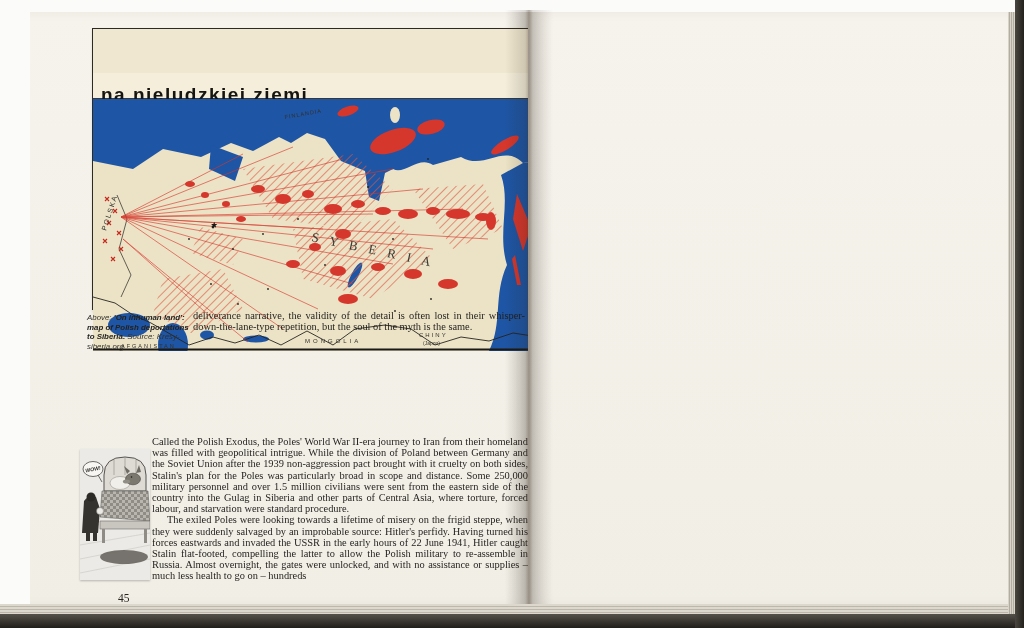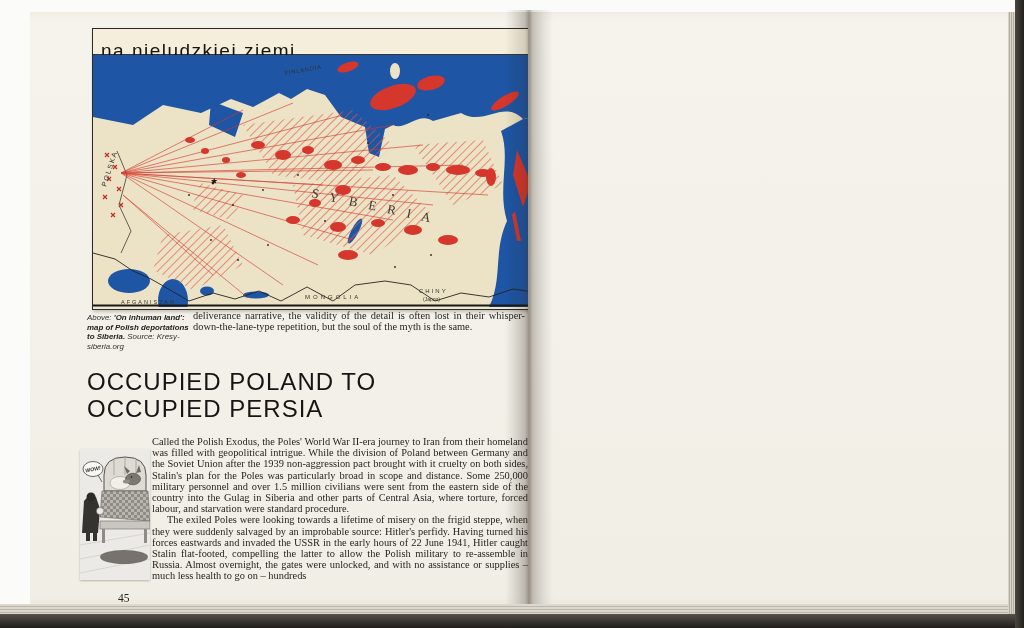--- a/index.html
+++ b/index.html
@@ -29,22 +29,22 @@
   .caption .b{font-weight:bold;color:#242220;}
   .heading{position:absolute;left:57px;top:357px;margin:0;
     font-family:"Liberation Sans",sans-serif;font-weight:400;font-size:24px;line-height:26.5px;
     letter-spacing:1px;color:#161513;}
   .pagenum{position:absolute;font-family:"Liberation Serif",serif;font-size:11.5px;color:#26241f;}
 
   
   .map-wrap{position:absolute;left:62px;top:16px;width:448px;height:280px;
     border:1px solid #2c2a26;background:#efe7cf;box-shadow:1px 2px 3px rgba(0,0,0,.2);}
   .map-title{height:26px;background:#f4eedb;border-bottom:1px solid #3a382f;
-    font-family:"Liberation Sans",sans-serif;font-weight:normal;font-size:19px;letter-spacing:1.5px;
-    color:#15140f;padding:11px 0 0 8px;box-sizing:border-box;}
+    font-family:"Liberation Sans",sans-serif;font-weight:bold;font-size:19px;letter-spacing:1.5px;
+    color:#15140f;padding:11px 0 0 8px;box-sizing:border-box;margin-top:44px;}
   .map-svg{display:block;}
   .map-caption{position:absolute;left:57px;top:301px;width:106px;}
   .intro-par{position:absolute;left:163px;top:298px;width:332px;}
   .cartoon{position:absolute;left:50px;top:437px;width:70px;height:131px;
     background:#eceae6;box-shadow:0 1px 2px rgba(0,0,0,.25);}
   .body-left{position:absolute;left:122px;top:424px;width:376px;}
   .pn-left{left:88px;top:580px;}
 </style>
 </head>
 <body>
@@ -183,24 +183,20 @@
     <div class="map-caption caption">
       <span>Above:</span>
       <span class="b">'On inhuman land': map of Polish deportations to Siberia.</span>
       <span>Source: Kresy-siberia.org</span>
     </div>
 
     <div class="intro-par serif-body">
       <p>deliverance narrative, the validity of the detail is often lost in their whisper-down-the-lane-type repetition, but the soul of the myth is the same.</p>
     </div>
 
-    <h1 class="heading">
-      <span>OCCUPIED POLAND TO</span><br>
-      <span>OCCUPIED PERSIA</span>
-    </h1>
 
     <div class="cartoon">
       <svg width="70" height="131" viewBox="0 0 70 131">
         <defs>
           <pattern id="checker" width="6" height="6" patternUnits="userSpaceOnUse">
             <rect width="6" height="6" fill="#b9b6b0"></rect>
             <rect width="3" height="3" fill="#8f8c86"></rect>
             <rect x="3" y="3" width="3" height="3" fill="#8f8c86"></rect>
           </pattern>
         </defs>

